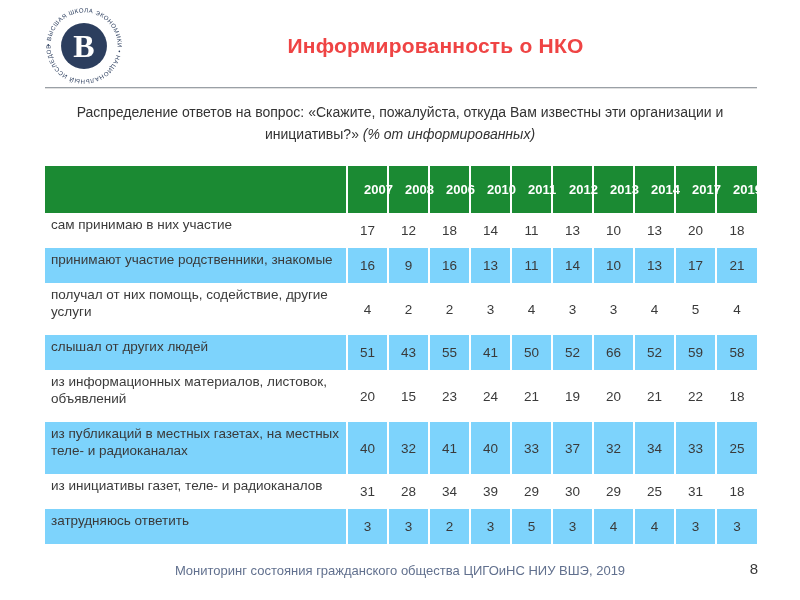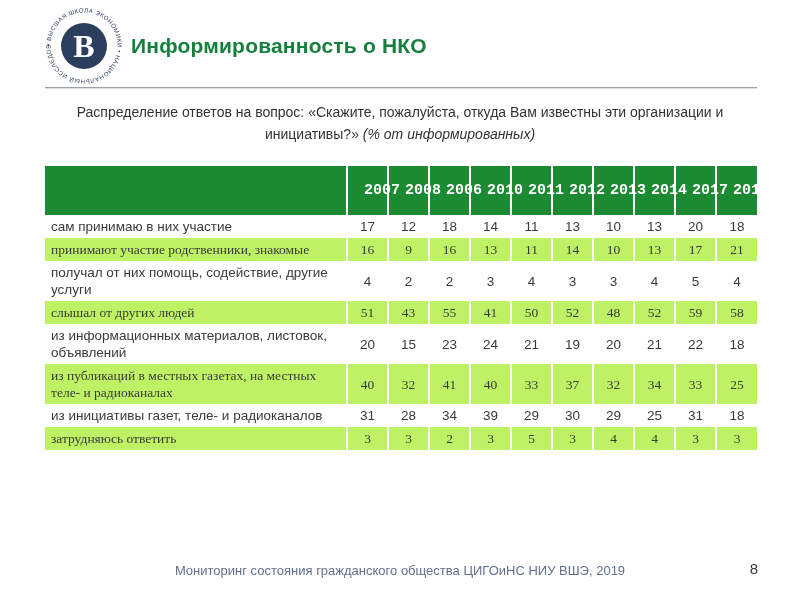--- a/index.html
+++ b/index.html
@@ -10,21 +10,21 @@
     position:relative;
     overflow:hidden;
     color:#3a3a3a;
   }
   .slide { position:absolute; inset:0; }
 
   
   .logo { position:absolute; left:42px; top:5px; width:84px; height:82px; }
   .slide-title {
     position:absolute; left:131px; right:60px; top:34px;
-    font-size:21px; font-weight:bold; color:#15803d;
+    text-align:center; font-size:21px; font-weight:bold; color:#ef4444;
     letter-spacing:0.2px;
   }
   .title-divider {
     position:absolute; left:45px; top:87px; width:712px; height:2px;
     background:#9aa0a6; border:none;
     border-bottom:1px solid #e0e0e0;
   }
 
   
   .subtitle {
@@ -40,29 +40,29 @@
     border-collapse:collapse; table-layout:fixed;
     font-size:13.5px; color:#3a3a3a;
   }
   table.data-table th, table.data-table td {
     border-left:2px solid #ffffff;
     vertical-align:middle;
   }
   table.data-table th:first-child, table.data-table td:first-child { border-left:none; }
   th.label-head { width:302px; }
   th.year {
-    background:#1b8a33; color:#ffffff; font-weight:bold; font-size:15px;
-    height:20px; text-align:center; padding:16px;font-family:Liberation Mono, monospace;
+    background:#1b8a33; color:#ffffff; font-weight:bold; font-size:13px;
+    height:20px; text-align:center; padding:16px;
   }
   th.label-head { background:#1b8a33; height:20px; }
   td.label {
-    text-align:left; padding:3px 6px 3px 6px; line-height:17px;
+    text-align:left; padding:3px 6px 15px 6px; line-height:17px;
   }
   td.val { text-align:center; padding:3px 0; line-height:17px; }
-  tr.alt td { background:#bef264;font-family:Liberation Serif, serif; }
+  tr.alt td { background:#7dd3fc; }
 
   
   .footer-caption {
     position:absolute; left:0; right:0; top:563px;
     text-align:center; font-size:13px; color:#61708e;
   }
   .page-number {
     position:absolute; right:42px; top:560px;
     font-size:15px; color:#3a3a3a;
   }
@@ -149,21 +149,21 @@
           <td class="val">4</td>
         </tr>
         <tr class="alt">
           <td class="label">слышал от других людей</td>
           <td class="val">51</td>
           <td class="val">43</td>
           <td class="val">55</td>
           <td class="val">41</td>
           <td class="val">50</td>
           <td class="val">52</td>
-          <td class="val">48</td>
+          <td class="val">66</td>
           <td class="val">52</td>
           <td class="val">59</td>
           <td class="val">58</td>
         </tr>
         <tr>
           <td class="label">из информационных материалов, листовок, объявлений</td>
           <td class="val">20</td>
           <td class="val">15</td>
           <td class="val">23</td>
           <td class="val">24</td>

